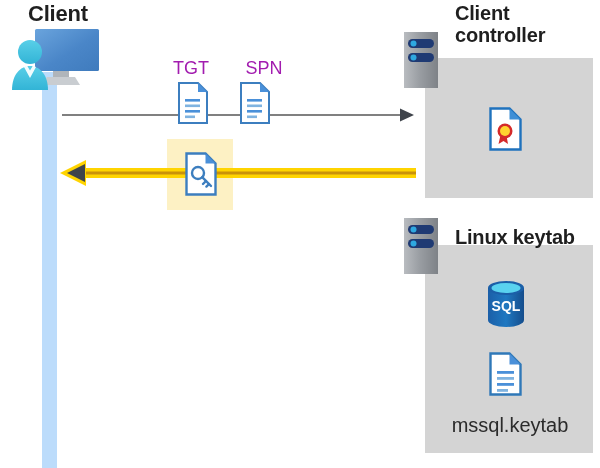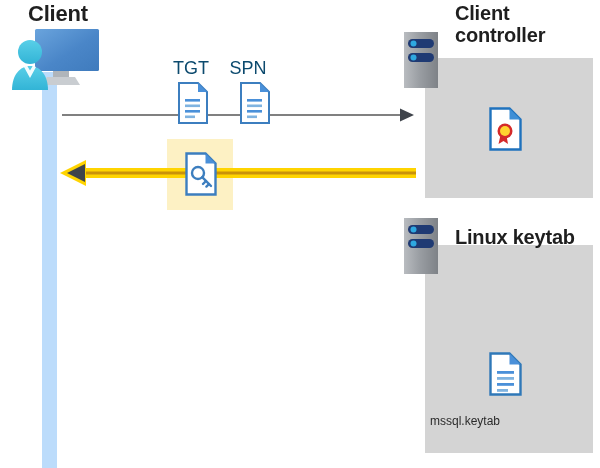--- a/index.html
+++ b/index.html
@@ -18,29 +18,29 @@
     font-weight:bold;
     color:#1f1f1f;
     letter-spacing:-0.2px;
     line-height:1.12;
   }
   #client-label{left:28px;top:2px;font-size:22px;}
   #dc-label{left:455px;top:2px;font-size:20px;width:140px;}
   #linux-label{left:455px;top:226px;font-size:20px;width:145px;}
 
   .doc-tag{
-    font-size:18px;color:#0c4a6e;
+    font-size:18px;color:#a21caf;
     text-align:center;
   }
   #tgt-label{left:170px;top:58px;width:42px;}
-  #spn-label{left:224px;top:58px;width:48px;}
+  #spn-label{left:240px;top:58px;width:48px;}
 
   #keytab-label{
     left:430px;top:414px;width:160px;
-    font-size:12px;color:#2b2b2b;
+    text-align:center;font-size:20px;color:#2b2b2b;
   }
 
   
   .panel{background:#d4d4d4;}
   #dc-panel{left:425px;top:58px;width:168px;height:140px;}
   #linux-panel{left:425px;top:245px;width:168px;height:208px;}
 
   
   #client-lifeline{
     left:42px;top:72px;width:15px;height:396px;
@@ -211,20 +211,35 @@
       <rect x="0" y="0" width="34" height="56" fill="url(#chassis2)"></rect>
       <rect x="4" y="7" width="26" height="9" rx="4.5" fill="#1f3a73"></rect>
       <circle cx="9.5" cy="11.5" r="3" fill="#2fa8e0"></circle>
       <rect x="4" y="21" width="26" height="9" rx="4.5" fill="#1f3a73"></rect>
       <circle cx="9.5" cy="25.5" r="3" fill="#2fa8e0"></circle>
     </svg>
   </div>
 
   <div class="abs title-lbl" id="linux-label">Linux keytab</div>
 
+  <div class="abs" id="sql-icon">
+    <svg viewBox="0 0 44 48" width="44" height="48">
+      <defs>
+        <linearGradient id="sqlbody" x1="0" y1="0" x2="1" y2="0">
+          <stop offset="0%" stop-color="#1b5fa8"></stop>
+          <stop offset="50%" stop-color="#1f78c1"></stop>
+          <stop offset="100%" stop-color="#154d8c"></stop>
+        </linearGradient>
+      </defs>
+      <path d="M4 8 h36 v32 a18 7 0 0 1 -36 0 z" fill="url(#sqlbody)"></path>
+      <ellipse cx="22" cy="8" rx="18" ry="7" fill="#1b5fa8"></ellipse>
+      <ellipse cx="22" cy="8" rx="14.5" ry="5" fill="#59d2ef"></ellipse>
+      <text x="22" y="31" font-family="'Liberation Sans',sans-serif" font-size="14" font-weight="bold" fill="#ffffff" text-anchor="middle">SQL</text>
+    </svg>
+  </div>
 
   <div class="abs" id="keytab-icon">
     <svg viewBox="0 0 33 44" width="33" height="44">
       <path d="M1.5 1.5 h19 l11 11 v30 h-30 z" fill="#ffffff" stroke="#2f78b8" stroke-width="2.4"></path>
       <path d="M20.5 1.5 l11 11 h-11 z" fill="#4a90d9"></path>
       <rect x="8" y="19" width="17" height="2.8" fill="#4a90d9"></rect>
       <rect x="8" y="25" width="17" height="2.8" fill="#7fb3e0"></rect>
       <rect x="8" y="31" width="17" height="2.8" fill="#4a90d9"></rect>
       <rect x="8" y="37" width="11" height="2.8" fill="#7fb3e0"></rect>
     </svg>

